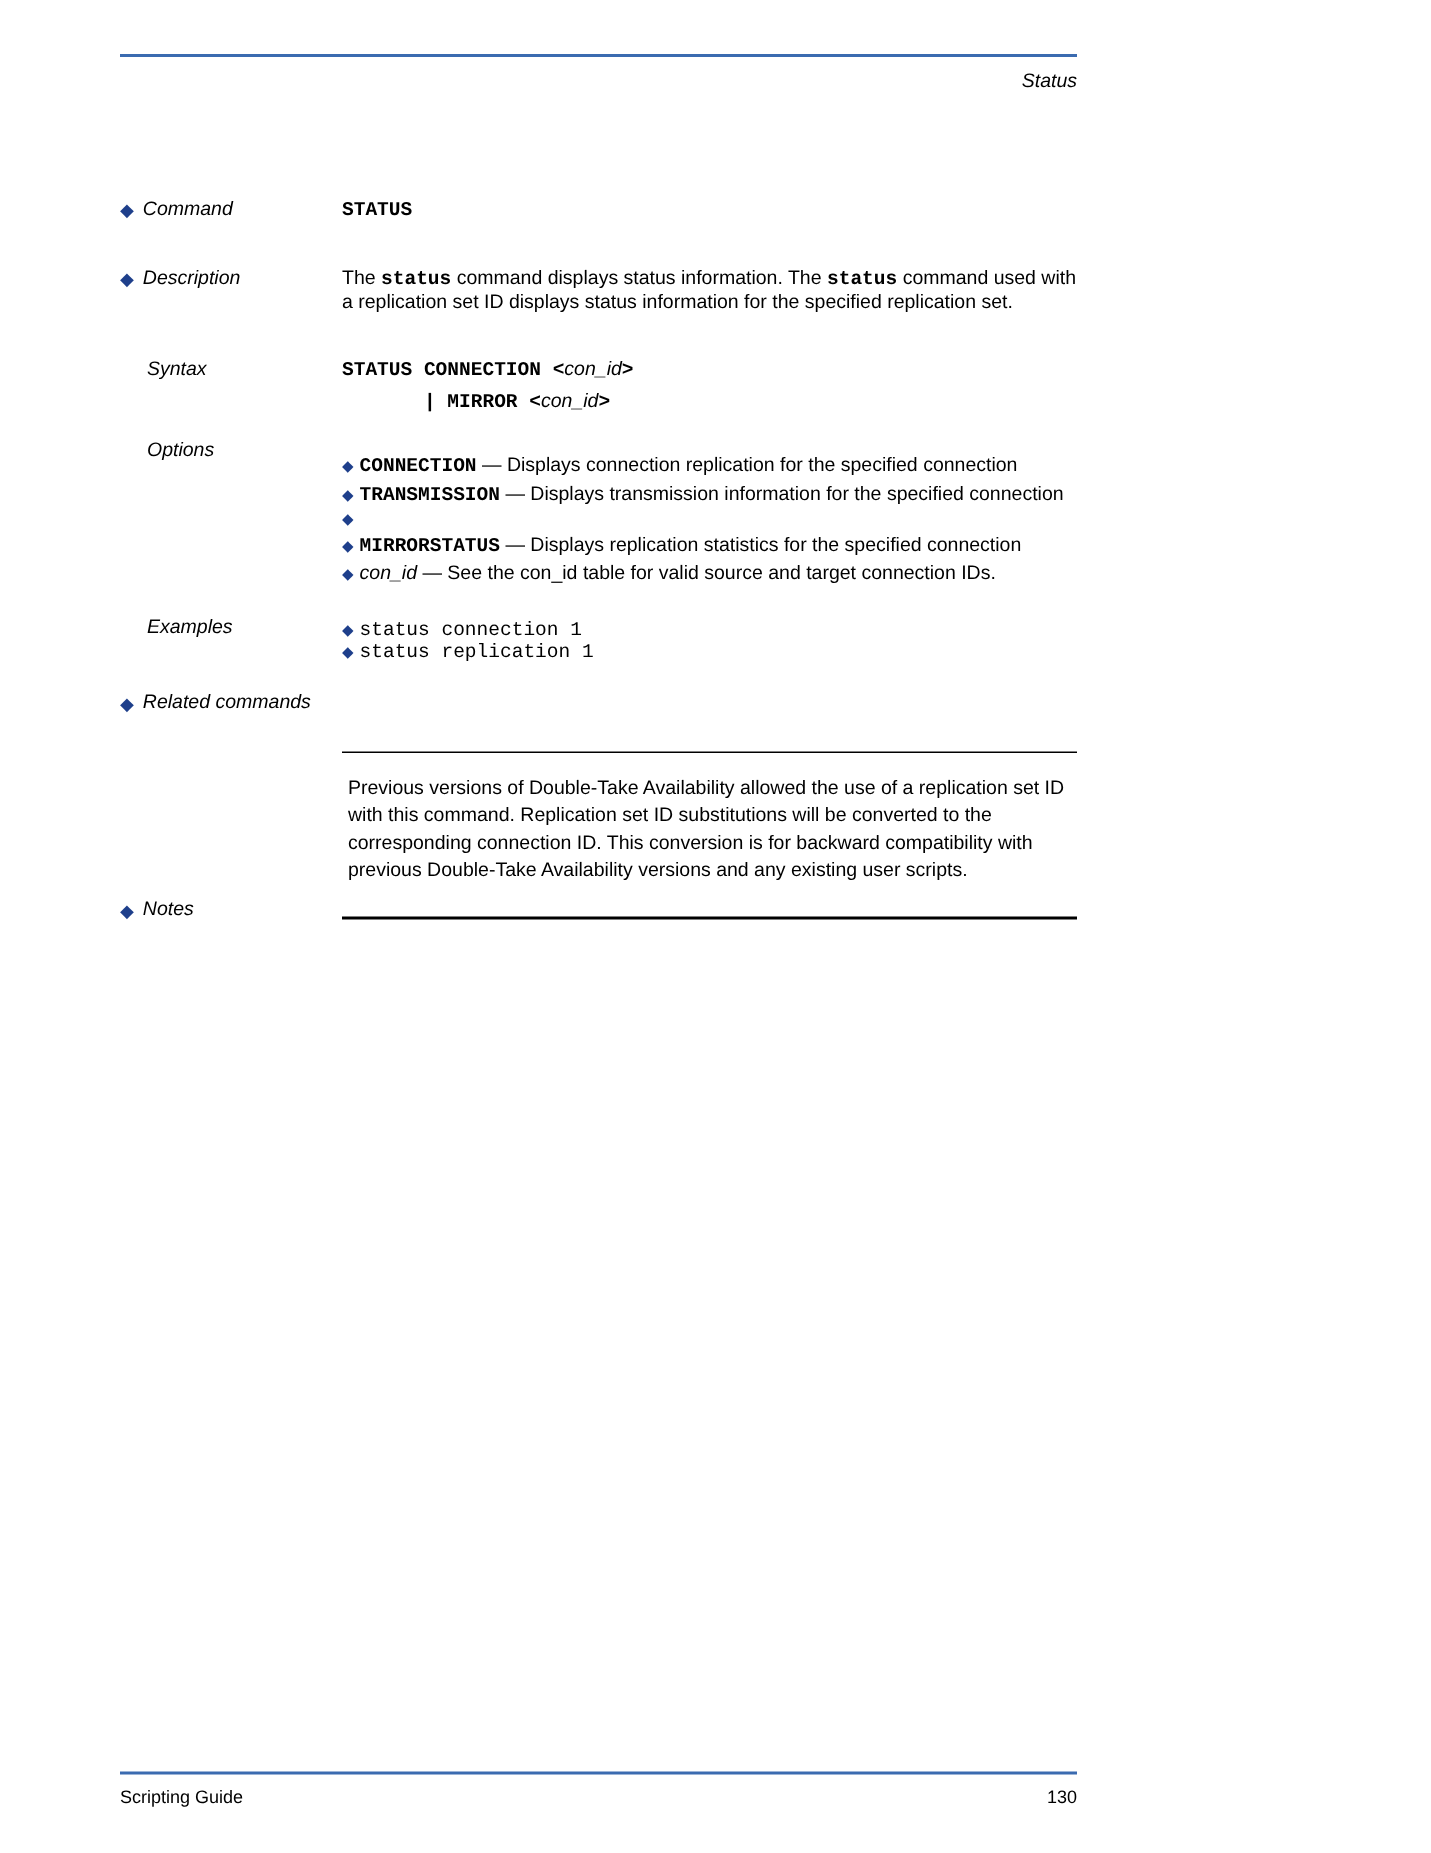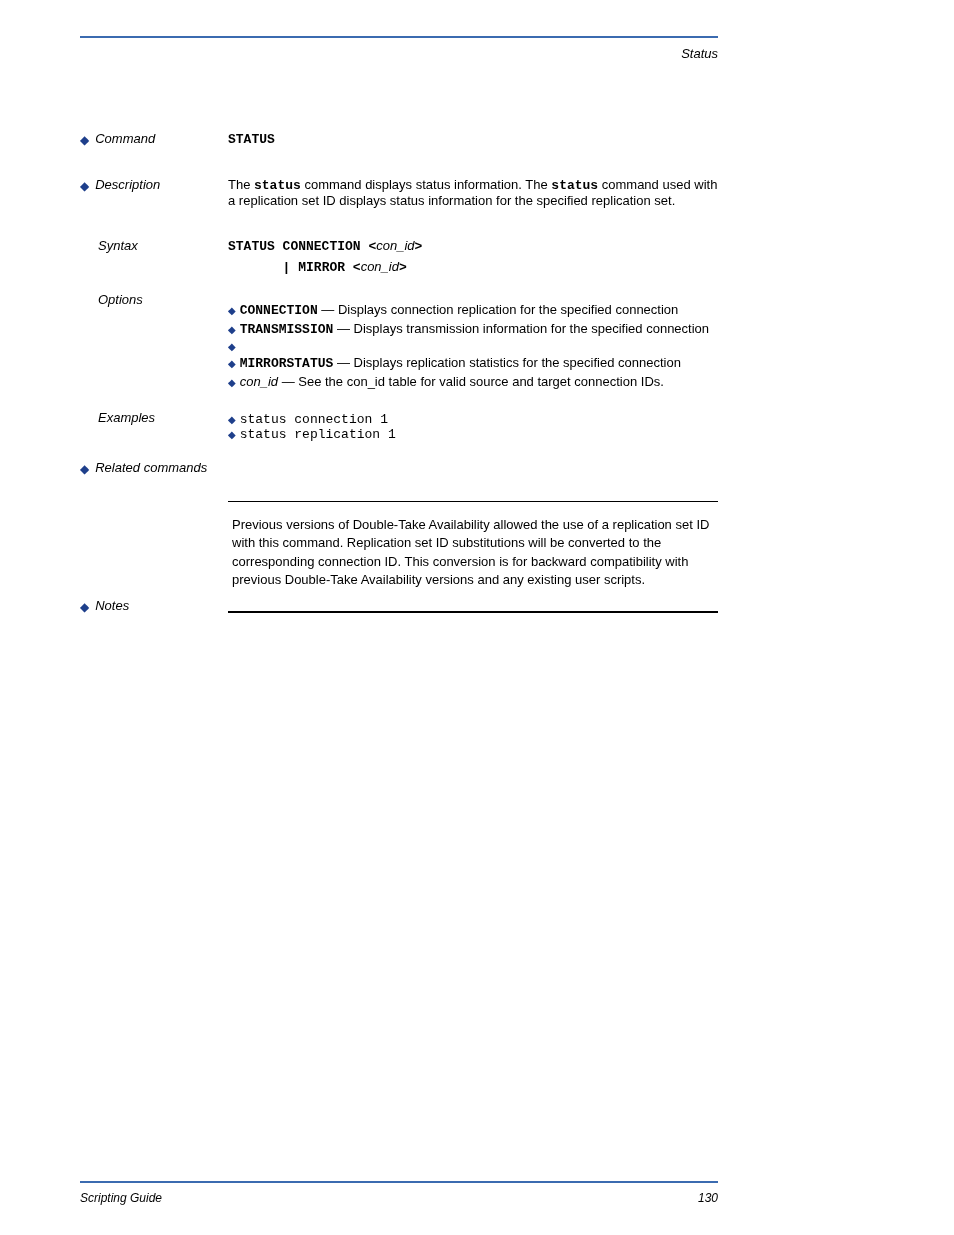--- a/index.html
+++ b/index.html
@@ -105,21 +105,20 @@
     bottom: 52px;
   }
   .footer {
     position: absolute;
     left: 80px;
     right: 80px;
     bottom: 30px;
     display: flex;
     justify-content: space-between;
     font-size: 12px;
-    font-style: italic;
   }
   .label-it { font-style: italic; }
   .agap { height: 14px; }
 </style>
 </head>
 <body>
 
 <div class="page">
   <div class="top-rule"></div>
   <div class="header-right">Status</div>

